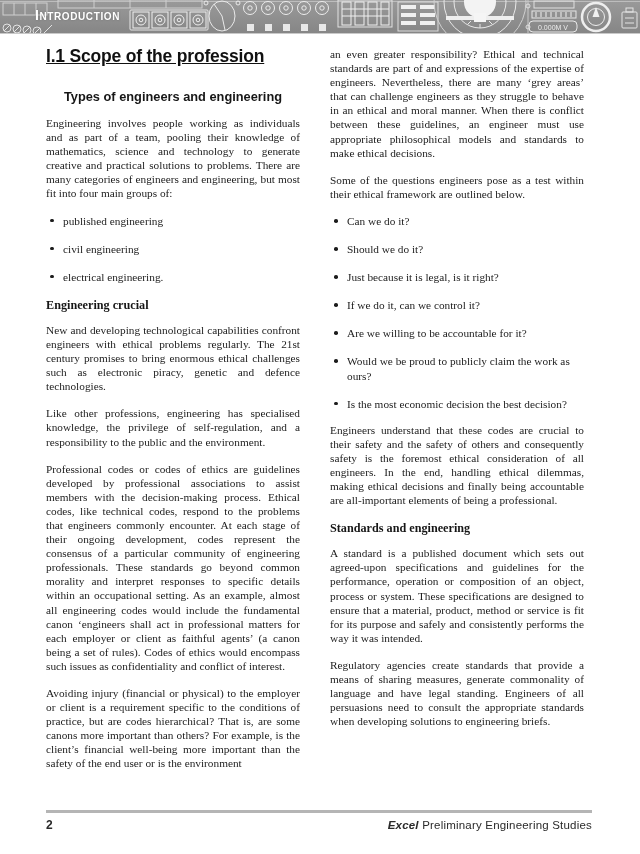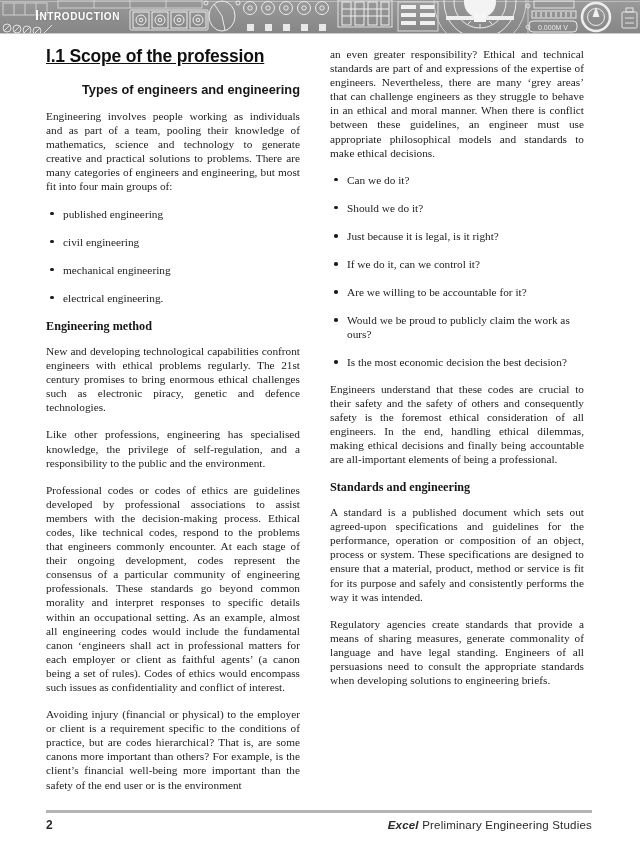--- a/index.html
+++ b/index.html
@@ -23,21 +23,21 @@
   .content{padding:13px 56px 0 46px;display:flex;gap:30px;}
   .col{width:254px;flex:0 0 254px;text-align:justify;font-size:11.3px;line-height:14.1px;hyphens:none;}
   h1{
     font-family:"Liberation Sans","DejaVu Sans",sans-serif;
     font-size:17.5px;line-height:19px;font-weight:bold;color:#111;
     margin:1px 0 15px;letter-spacing:-.2px;text-align:left;text-decoration:underline;
   }
   h2{
     font-family:"Liberation Sans","DejaVu Sans",sans-serif;
     font-size:12.8px;line-height:15px;font-weight:bold;color:#161616;
-    margin:16px 0 12px;text-align:right;
+    margin:23px 0 12px;text-align:center;
   }
   h3{
     font-family:"Liberation Serif","DejaVu Serif",serif;
     font-size:12.2px;line-height:14px;font-weight:bold;color:#161616;
     margin:14px 0 11px;text-align:left;
   }
   .col > *:first-child{margin-top:0;}
   p{margin:0 0 13px;}
   ul{list-style:none;margin:1px 0 12px;padding:0;text-align:left;}
   li{position:relative;padding-left:17px;margin:0 0 14px;}
@@ -199,32 +199,32 @@
 
 <div class="content">
   <div class="col">
     <h1>I.1 Scope of the profession</h1>
 
   <h2>Types of engineers and engineering</h2>
       <p>Engineering involves people working as individuals and as part of a team, pooling their knowledge of mathematics, science and technology to generate creative and practical solutions to problems. There are many categories of engineers and engineering, but most fit into four main groups of:</p>
       <ul>
         <li><span class="dot"></span><span>published engineering</span></li>
         <li><span class="dot"></span><span>civil engineering</span></li>
-        <li><span class="dot"></span><span>mechanical engineering</span></li>
         <li><span class="dot"></span><span>electrical engineering.</span></li>
       </ul>
-      <h3>Engineering method</h3>
+      <h3>Engineering crucial</h3>
       <p>New and developing technological capabilities confront engineers with ethical problems regularly. The 21st century promises to bring enormous ethical challenges such as electronic piracy, genetic and defence technologies.</p>
       <p>Like other professions, engineering has specialised knowledge, the privilege of self-regulation, and a responsibility to the public and the environment.</p>
       <p>Professional codes or codes of ethics are guidelines developed by professional associations to assist members with the decision-making process. Ethical codes, like technical codes, respond to the problems that engineers commonly encounter. At each stage of their ongoing development, codes represent the consensus of a particular community of engineering professionals. These standards go beyond common morality and interpret responses to specific details within an occupational setting. As an example, almost all engineering codes would include the fundamental canon ‘engineers shall act in professional matters for each employer or client as faithful agents’ (a canon being a set of rules). Codes of ethics would encompass such issues as confidentiality and conflict of interest.</p>
       <p>Avoiding injury (financial or physical) to the employer or client is a requirement specific to the conditions of practice, but are codes hierarchical? That is, are some canons more important than others? For example, is the client’s financial well-being more important than the safety of the end user or is the environment</p>
     </div>
   <div class="col">
 
   <p>an even greater responsibility? Ethical and technical standards are part of and expressions of the expertise of engineers. Nevertheless, there are many ‘grey areas’ that can challenge engineers as they struggle to behave in an ethical and moral manner. When there is conflict between these guidelines, an engineer must use appropriate philosophical models and standards to make ethical decisions.</p>
+      <p>Some of the questions engineers pose as a test within their ethical framework are outlined below.</p>
       <ul>
         <li><span class="dot"></span><span>Can we do it?</span></li>
         <li><span class="dot"></span><span>Should we do it?</span></li>
         <li><span class="dot"></span><span>Just because it is legal, is it right?</span></li>
         <li><span class="dot"></span><span>If we do it, can we control it?</span></li>
         <li><span class="dot"></span><span>Are we willing to be accountable for it?</span></li>
         <li><span class="dot"></span><span>Would we be proud to publicly claim the work as ours?</span></li>
         <li><span class="dot"></span><span>Is the most economic decision the best decision?</span></li>
       </ul>
       <p>Engineers understand that these codes are crucial to their safety and the safety of others and consequently safety is the foremost ethical consideration of all engineers. In the end, handling ethical dilemmas, making ethical decisions and finally being accountable are all-important elements of being a professional.</p>

